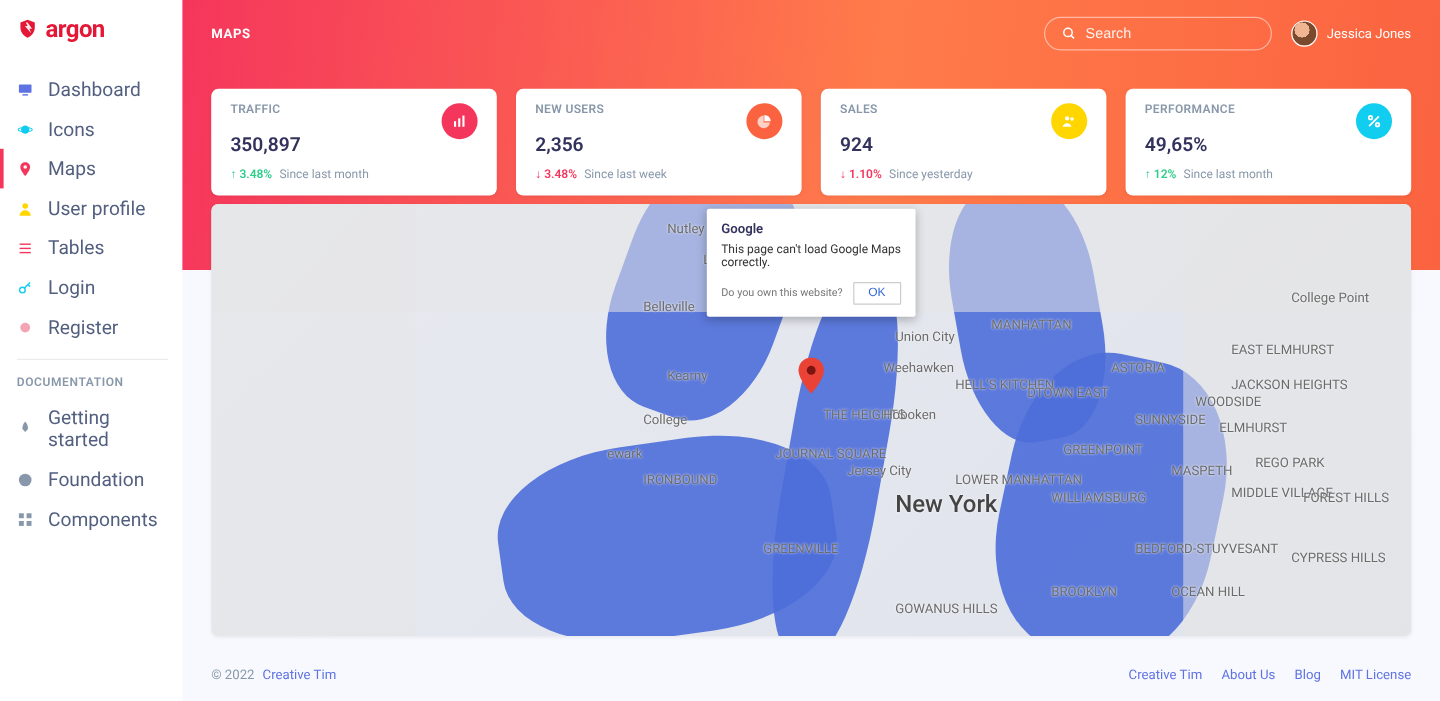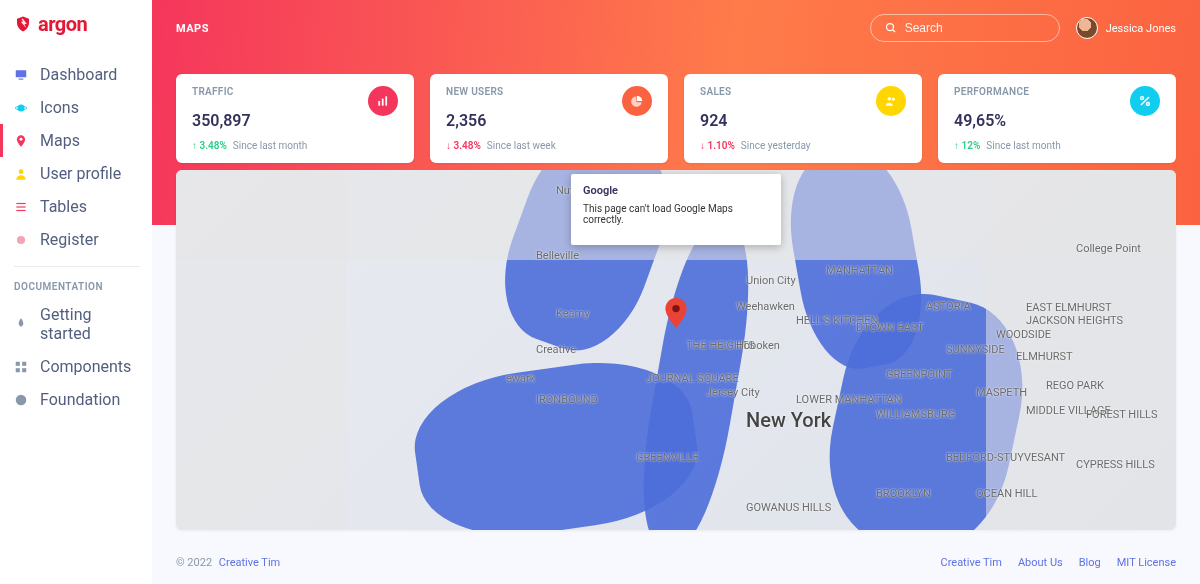--- a/index.html
+++ b/index.html
@@ -48,21 +48,21 @@
   .w4 { left:24%; top:55%; width:28%; height:45%; transform:rotate(-8deg);}
   .w5 { left:66%; top:35%; width:18%; height:70%; transform:rotate(12deg);}
   .maplbl { position:absolute; font-size:11px; color:#6b6b6b; text-shadow:0 0 2px #fff; white-space:nowrap;}
   .big { font-size:20px; color:#444; font-weight:500;}
   .dimstrip { position:absolute; background:rgba(230,230,230,0.55);}
   .ds-top { left:0; right:0; top:0; height:90px;}
   .ds-left { left:0; top:0; bottom:0; width:170px;}
   .ds-right { right:0; top:0; bottom:0; width:190px;}
   .marker { position:absolute; left:50%; top:44%; transform:translate(-50%,-100%);}
   .marker svg { width:22px; height:30px;}
-  .popup { position:absolute; left:50%; top:4px; transform:translateX(-50%); width:210px; background:#fff; border-radius:2px; box-shadow:0 2px 8px rgba(0,0,0,0.25); padding:10px 12px 10px 12px; font-size:10px;}
+  .popup { position:absolute; left:50%; top:4px; transform:translateX(-50%); width:174px; background:#fff; border-radius:2px; box-shadow:0 2px 8px rgba(0,0,0,0.25); padding:10px 12px 10px 12px; font-size:10px;}
   .popup-title { font-weight:600; font-size:11px; margin-bottom:6px;}
   .popup-msg { font-size:10px; color:#333; margin-bottom:10px;}
   .popup-row { display:flex; justify-content:space-between; align-items:center;}
   .popup-q { color:#777; font-size:9px;}
   .popup-ok { border:1px solid #ccc; padding:3px 12px; font-size:10px; background:#fff; color:#3367d6; cursor:pointer; border-radius:1px;}
   .footer { position:absolute; left:24px; right:24px; bottom:0; height:44px; display:flex; align-items:center; justify-content:space-between; font-size:11px; color:#8898aa;}
   .footer a { color:#5e72e4; text-decoration:none; margin-left:16px;}
   .copy a { margin-left:4px;}
   svg { display:block;}
 </style>
@@ -121,56 +121,65 @@
           <svg viewBox="0 0 24 24" width="14" height="14" fill="#f5365c">
             <rect x="4" y="5" width="16" height="2"></rect>
             <rect x="4" y="11" width="16" height="2"></rect>
             <rect x="4" y="17" width="16" height="2"></rect>
           </svg>
         </span>
         <span class="lbl">Tables</span>
       </li>
       <li>
         <span class="ico">
+          <svg viewBox="0 0 24 24" width="14" height="14" fill="none" stroke="#11cdef" stroke-width="2">
+            <circle cx="8" cy="15" r="4"></circle>
+            <path d="M11 12l8-8m-3 3l3 3"></path>
+          </svg>
+        </span>
+        <span class="lbl">Login</span>
+      </li>
+      <li>
+        <span class="ico">
           <svg viewBox="0 0 24 24" width="14" height="14">
             <circle cx="12" cy="12" r="7" fill="#f3a4b5"></circle>
           </svg>
         </span>
         <span class="lbl">Register</span>
       </li>
     </ul>
   <hr style="border:none;border-top:1px solid #e9ecef;margin:10px 2px;">
   <div class="doc-head">DOCUMENTATION</div>
   <ul class="nav" id="nav-docs">
       <li>
         <span class="ico">
           <svg viewBox="0 0 24 24" width="14" height="14" fill="#8898aa">
             <path d="M12 2c3 3 4 7 4 11l-4 4-4-4c0-4 1-8 4-11z"></path>
           </svg>
         </span>
         <span class="lbl">Getting started</span>
+      </li>
+      <li>
+        <span class="ico">
+          <svg viewBox="0 0 24 24" width="14" height="14" fill="#8898aa">
+            <circle cx="12" cy="12" r="9"></circle>
+          </svg>
+        </span>
+        <span class="lbl">Foundation</span>
       </li>
       <li>
         <span class="ico">
           <svg viewBox="0 0 24 24" width="14" height="14" fill="#8898aa">
             <rect x="3" y="3" width="7" height="7"></rect>
             <rect x="14" y="3" width="7" height="7"></rect>
             <rect x="3" y="14" width="7" height="7"></rect>
             <rect x="14" y="14" width="7" height="7"></rect>
           </svg>
         </span>
         <span class="lbl">Components</span>
-      </li>
-      <li>
-        <span class="ico">
-          <svg viewBox="0 0 24 24" width="14" height="14" fill="#8898aa">
-            <circle cx="12" cy="12" r="9"></circle>
-          </svg>
-        </span>
-        <span class="lbl">Foundation</span>
       </li>
     </ul>
 </aside>
 
 <main class="main">
   <div class="hero">
     <div class="topbar">
       <div class="crumb">MAPS</div>
       <div class="top-right">
         <label class="search">
@@ -275,42 +284,42 @@
       <div class="water w4"></div>
       <div class="water w5"></div>
     <div class="dimstrip ds-top"></div>
     <div class="dimstrip ds-left"></div>
     <div class="dimstrip ds-right"></div>
     <div id="map-labels">
         <span class="maplbl" style="left: 38%; top: 4%;">Nutley</span>
         <span class="maplbl" style="left: 41%; top: 11%;">Lyndhurst</span>
         <span class="maplbl" style="left: 36%; top: 22%;">Belleville</span>
         <span class="maplbl" style="left: 38%; top: 38%;">Kearny</span>
-        <span class="maplbl" style="left: 36%; top: 48%;">Creative</span>
+        <span class="maplbl" style="left: 36%; top: 48%;">College</span>
         <span class="maplbl" style="left: 33%; top: 56%;">ewark</span>
         <span class="maplbl" style="left: 57%; top: 29%;">Union City</span>
         <span class="maplbl" style="left: 56%; top: 36%;">Weehawken</span>
         <span class="maplbl" style="left: 65%; top: 26%; text-align: right;">MANHATTAN</span>
         <span class="maplbl" style="left: 62%; top: 40%;">HELL'S KITCHEN</span>
         <span class="maplbl" style="left: 51%; top: 47%;">THE HEIGHTS</span>
         <span class="maplbl" style="left: 47%; top: 56%;">JOURNAL SQUARE</span>
         <span class="maplbl" style="left: 36%; top: 62%;">IRONBOUND</span>
         <span class="maplbl" style="left: 53%; top: 60%;">Jersey City</span>
         <span class="maplbl" style="left: 46%; top: 78%;">GREENVILLE</span>
         <span class="maplbl" style="left: 62%; top: 62%;">LOWER MANHATTAN</span>
         <span class="maplbl" style="left: 70%; top: 66%;">WILLIAMSBURG</span>
         <span class="maplbl" style="left: 77%; top: 78%;">BEDFORD-STUYVESANT</span>
         <span class="maplbl" style="left: 70%; top: 88%;">BROOKLYN</span>
         <span class="maplbl" style="left: 71%; top: 55%;">GREENPOINT</span>
         <span class="maplbl" style="left: 80%; top: 60%;">MASPETH</span>
         <span class="maplbl" style="left: 77%; top: 48%;">SUNNYSIDE</span>
         <span class="maplbl" style="left: 75%; top: 36%;">ASTORIA</span>
         <span class="maplbl" style="left: 82%; top: 44%;">WOODSIDE</span>
         <span class="maplbl" style="left: 85%; top: 40%;">JACKSON HEIGHTS</span>
-        <span class="maplbl" style="left: 85%; top: 32%; margin-top: 16px;">EAST ELMHURST</span>
+        <span class="maplbl" style="left: 85%; top: 32%;">EAST ELMHURST</span>
         <span class="maplbl" style="left: 84%; top: 50%;">ELMHURST</span>
         <span class="maplbl" style="left: 87%; top: 58%;">REGO PARK</span>
         <span class="maplbl" style="left: 85%; top: 65%;">MIDDLE VILLAGE</span>
         <span class="maplbl" style="left: 91%; top: 66%;">FOREST HILLS</span>
         <span class="maplbl" style="left: 90%; top: 80%;">CYPRESS HILLS</span>
         <span class="maplbl" style="left: 80%; top: 88%;">OCEAN HILL</span>
         <span class="maplbl" style="left: 90%; top: 20%;">College Point</span>
         <span class="maplbl" style="left: 56%; top: 47%;">Hoboken</span>
         <span class="maplbl" style="left: 68%; top: 42%;">DTOWN EAST</span>
         <span class="maplbl" style="left: 57%; top: 92%;">GOWANUS HILLS</span>
@@ -318,20 +327,24 @@
       </div>
     <div class="marker">
       <svg viewBox="0 0 24 34">
           <path fill="#ea4335" d="M12 0C5.4 0 0 5.4 0 12c0 9 12 22 12 22s12-13 12-22C24 5.4 18.6 0 12 0z"></path>
           <circle cx="12" cy="12" r="4.2" fill="#7a1511"></circle>
         </svg>
     </div>
     <div class="popup">
       <div class="popup-title">Google</div>
       <div class="popup-msg">This page can't load Google Maps correctly.</div>
+      <div class="popup-row">
+        <a class="popup-q">Do you own this website?</a>
+        <button class="popup-ok">OK</button>
+      </div>
     </div>
   </div>
 
   <footer class="footer">
     <div class="copy">
       <span>© 2022</span>
       <a>Creative Tim</a>
     </div>
     <div id="footer-links"><a>Creative Tim</a><a>About Us</a><a>Blog</a><a>MIT License</a></div>
   </footer>

